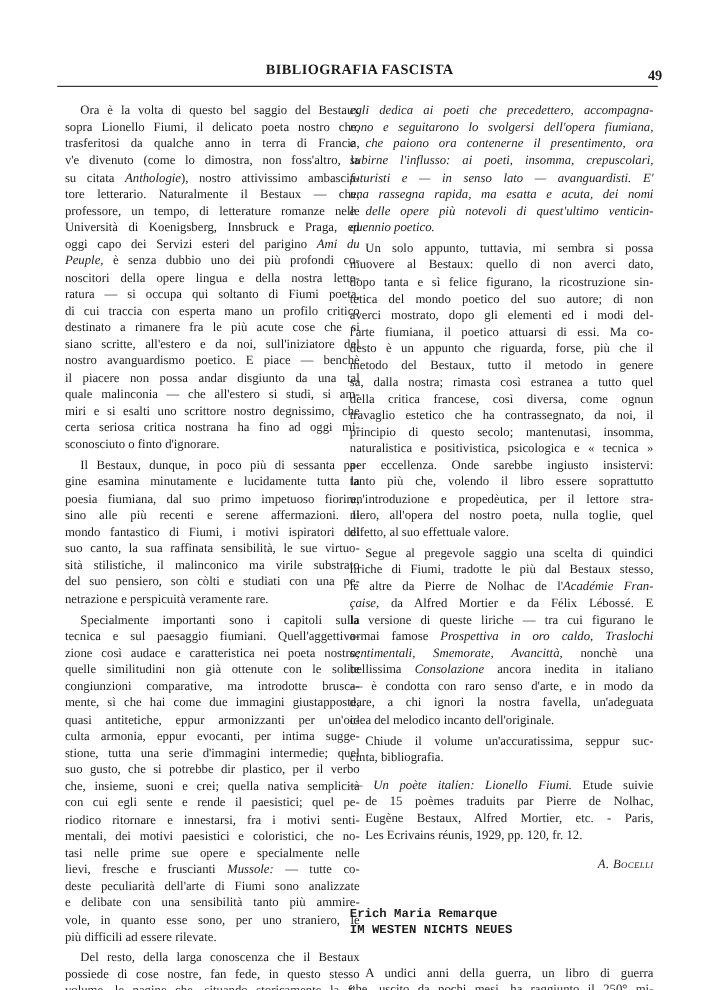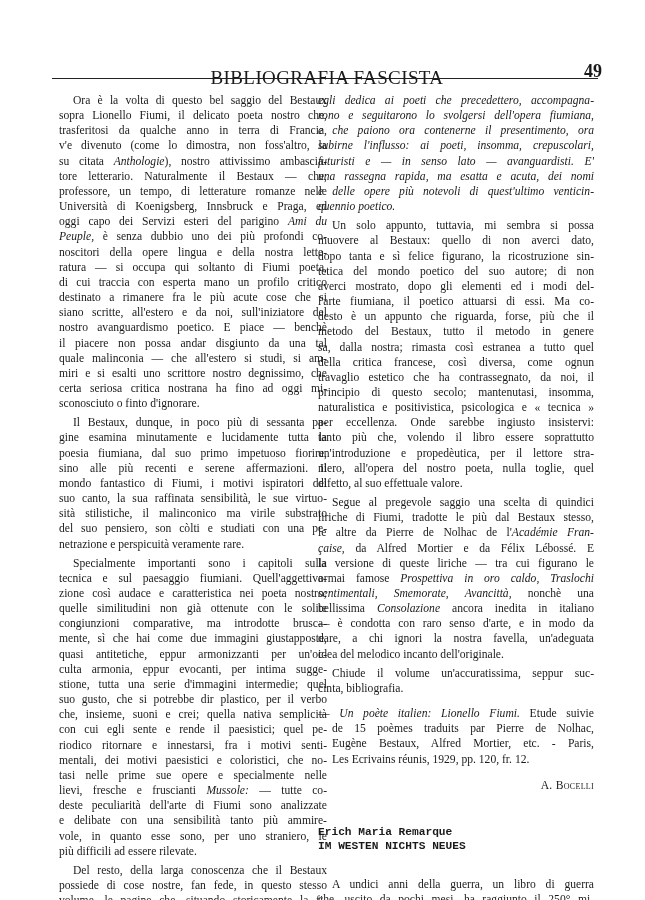--- a/index.html
+++ b/index.html
@@ -1,34 +1,34 @@
 <!DOCTYPE html>
 <html><head>
 <meta charset="utf-8">
 <style>
   html, body { margin: 0; padding: 0; background: #ffffff; }
   body { width: 645px; height: 900px; position: relative; overflow: hidden; font-family: "Liberation Serif", "DejaVu Serif", serif; color: #1a1a1a; }
   .header { position: absolute; left: 52px; top: 55px; width: 550px; height: 22px; }
-  .running-title { position: absolute; left: 0; right: 0; top: 12px; text-align: center; font-size: 19px; font-weight: normal; letter-spacing: 0.4px; }
-  .page-number { position: absolute; right: 0; top: 6px; font-size: 18px; font-weight: bold; }
+  .running-title { position: absolute; left: 0; right: 0; top: 0; text-align: center; font-size: 13px; font-weight: bold; letter-spacing: 0.4px; }
+  .page-number { position: absolute; right: 0; top: 6px; font-size: 13px; font-weight: bold; }
   .rule { position: absolute; left: 52px; top: 78px; width: 546px; height: 0; border-top: 1.5px solid #222; }
   .col { position: absolute; top: 93px; width: 268px; font-size: 11.6px; line-height: 15.15px; text-align: justify; }
   .col-left { left: 59px; }
   .col-right { left: 318px; width: 276px; }
   .para { margin: 0 0 4px 0; text-indent: 14px; text-align: justify; }
   .para.no-indent { text-indent: 0; font-style: italic; }
   .para .line { display: block; text-indent: 0; text-align: justify; text-align-last: justify; white-space: nowrap; }
   .para .line.first { padding-left: 14px; }
   .para .line.last { text-align-last: left; }
   .para.no-indent .line.first { padding-left: 0; }
   .citation { margin: 10px 0 11px 0; }
   .citation .line { display: block; text-align: justify; text-align-last: justify; white-space: nowrap; padding-left: 14px; }
   .citation .line.first { padding-left: 0; }
   .citation .line.last { text-align-last: left; }
-  .signature { text-align: right; margin: 8px 0 4px 0; font-variant: small-caps; letter-spacing: 0.3px; }
+  .signature { text-align: right; margin: 8px 0 4px 0; font-variant: small-caps; letter-spacing: 0.3px; font-style: italic; }
   .section-title { margin: 32px 0 24px 0; font-weight: bold; font-family: Liberation Mono, monospace; font-size: 11.2px; line-height: 14px; }
   .section-title .line { display: block; }
   i { font-style: italic; }
 </style>
 </head>
 <body>
 
 <div class="header">
   <div class="running-title">BIBLIOGRAFIA FASCISTA</div>
   <div class="page-number">49</div>

